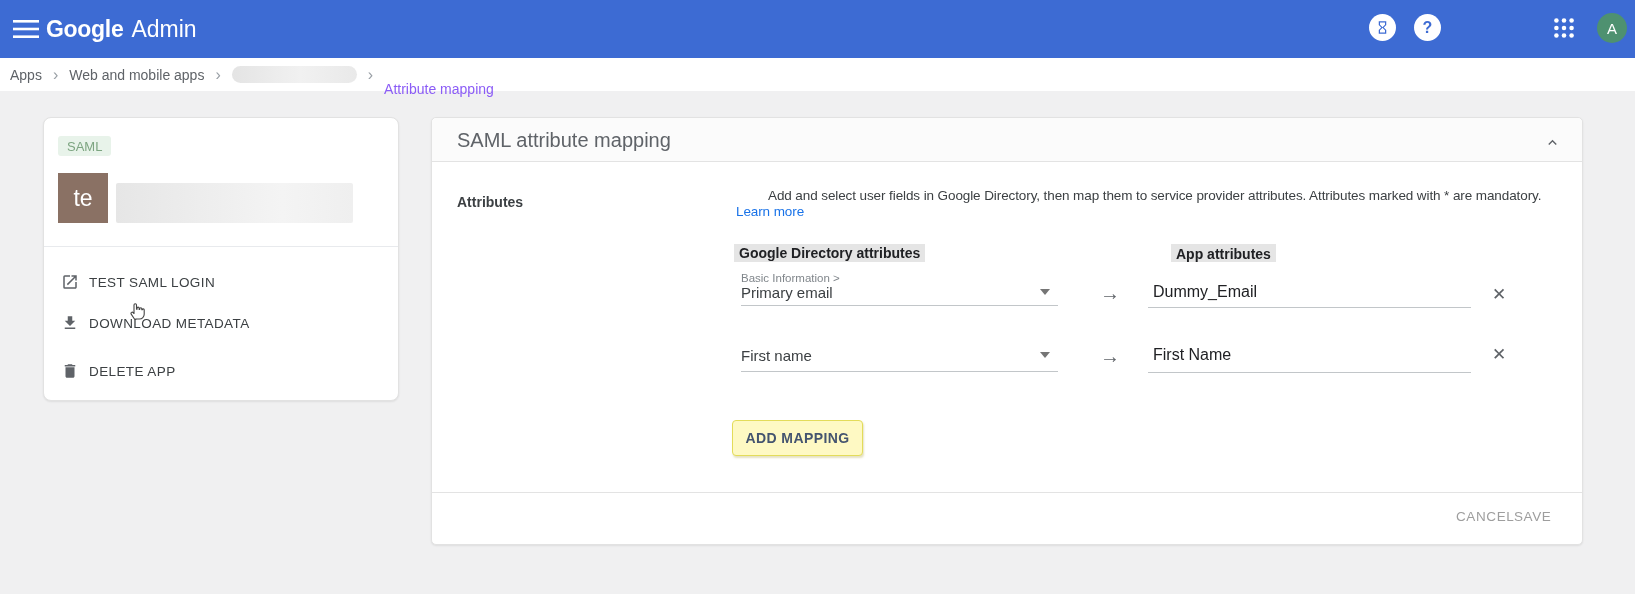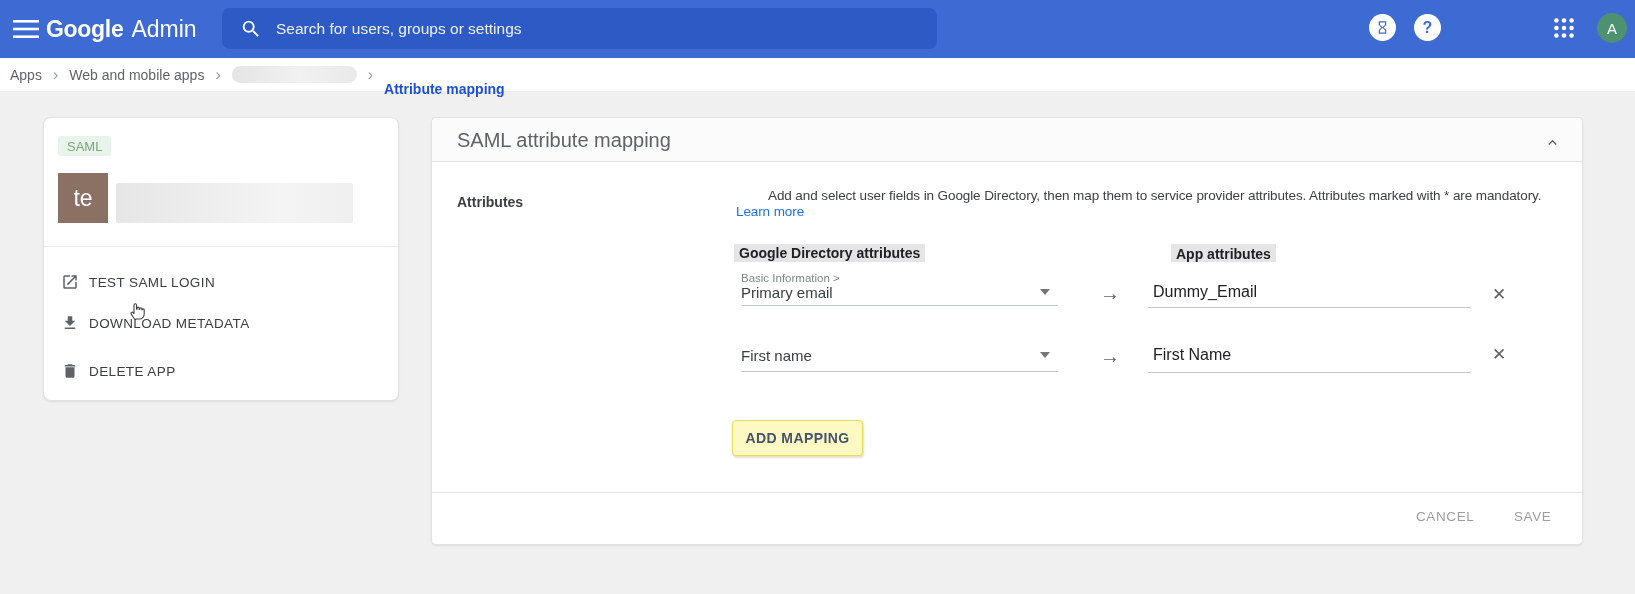--- a/index.html
+++ b/index.html
@@ -17,21 +17,21 @@
   .searchbar input { background:transparent; border:none; outline:none; color:#fff; font-size:15.5px; margin-left:14px; width:600px; font-family:inherit; }
   .searchbar input::placeholder { color:rgba(255,255,255,0.92); opacity:1; }
   .circle-icon { position:absolute; top:14px; width:27px; height:27px; background:#fff; border-radius:50%; display:flex; align-items:center; justify-content:center; cursor:pointer; }
   .circle-icon .q { color:#3d6bd3; font-size:16px; font-weight:700; }
   .grid-icon { position:absolute; left:1551px; top:15px; width:26px; height:26px; cursor:pointer; }
   .account-avatar { position:absolute; left:1597px; top:13px; width:30px; height:30px; border-radius:50%; background:#4e9170; color:#fff; font-size:15px; display:flex; align-items:center; justify-content:center; cursor:pointer; }
 
   
   .breadcrumb { position:absolute; left:0; top:58px; width:1635px; height:33px; background:#fff; display:flex; align-items:center; padding-left:10px; font-size:14px; }
   .crumb { color:#5f6368; cursor:pointer; }
-  .crumb.current { color:#1d4ed8; font-weight:700; cursor:default;margin-top:29px; }
+  .crumb.current { color:#8b5cf6; font-weight:400; cursor:default;margin-top:29px; }
   .bc-sep { color:#9aa0a6; font-size:16px; margin:0 11px; line-height:1; }
   .bc-redacted { width:125px; height:17px; border-radius:9px; background:linear-gradient(90deg,#e4e4e4,#f1f1f1 55%,#e9e9e9); }
 
   
   .card { position:absolute; background:#fff; border:1px solid #e2e2e2; box-shadow:0 1px 2px rgba(0,0,0,0.08); }
   .left-card { left:43px; top:117px; width:356px; height:284px; border-radius:8px; }
   .right-card { left:431px; top:117px; width:1152px; height:428px; border-radius:5px; }
 
   
   .saml-badge { position:absolute; left:14px; top:18px; height:20px; padding:0 9px; background:#e8f3ea; color:#7da581; font-size:13px; border-radius:3px; display:flex; align-items:center; }
@@ -54,21 +54,21 @@
   .cat-path { position:absolute; left:309px; font-size:11.5px; color:#80868b; }
   .dir-value { position:absolute; left:309px; font-size:15px; color:#3c4043; cursor:pointer; }
   .caret { position:absolute; width:0; height:0; border-left:5px solid transparent; border-right:5px solid transparent; border-top:6px solid #757575; cursor:pointer; }
   .field-line { position:absolute; height:1px; background:#c2c6c9; }
   .map-arrow { position:absolute; font-size:20px; color:#5f6368; line-height:1; }
   .app-value { position:absolute; left:721px; font-size:16px; color:#202124; }
   .x-btn { position:absolute; left:1056px; width:22px; height:22px; font-size:17px; color:#5f6368; display:flex; align-items:center; justify-content:center; cursor:pointer; }
   .add-mapping { position:absolute; left:300px; top:302px; width:131px; height:36px; background:#fef9c3; border:1px solid #e3dc59; border-radius:4px; box-shadow:1px 2px 2px rgba(180,170,80,0.35); font-size:14px; font-weight:700; letter-spacing:0.4px; color:#44546f; display:flex; align-items:center; justify-content:center; cursor:pointer; font-family:inherit; }
   .rc-footer-divider { position:absolute; left:0; top:374px; width:100%; height:1px; background:#e3e3e3; }
   .footer-btn { position:absolute; top:391px; font-size:13.5px; font-weight:500; letter-spacing:0.6px; color:#9e9e9e; cursor:pointer; }
-  .cancel-btn { left:984px; }
+  .cancel-btn { left:1024px; }
   .save-btn { left:1082px; }
 
   .cursor { position:absolute; left:126px; top:298px; pointer-events:none; }
 </style>
 </head>
 <body>
 
 <div id="screen">
 
   <header class="topbar">
@@ -77,26 +77,20 @@
           <g fill="#fff">
             <rect y="0" width="26" height="2.6"></rect>
             <rect y="7.7" width="26" height="2.6"></rect>
             <rect y="15.4" width="26" height="2.6"></rect>
           </g>
         </svg>
     </div>
     <div class="logo">
       <span class="g">Google</span>
       <span class="a">Admin</span>
-    </div>
-    <div class="searchbar">
-      <svg width="22" height="22" viewBox="0 0 24 24">
-          <path fill="#fff" d="M15.5 14h-.79l-.28-.27A6.47 6.47 0 0 0 16 9.5 6.5 6.5 0 1 0 9.5 16c1.61 0 3.09-.59 4.23-1.57l.27.28v.79l5 4.99L20.49 19l-4.99-5zm-6 0A4.5 4.5 0 1 1 14 9.5 4.5 4.5 0 0 1 9.5 14z"></path>
-        </svg>
-      <input placeholder="Search for users, groups or settings" style="">
     </div>
     <div class="circle-icon" style="left:1369px;">
       <svg width="15" height="15" viewBox="0 0 24 24">
           <path fill="#3d6bd3" d="M6 2v6h.01L6 8.01 10 12l-4 4 .01.01H6V22h12v-5.99h-.01L18 16l-4-4 4-3.99-.01-.01H18V2H6zm10 14.5V20H8v-3.5l4-4 4 4zm-4-5l-4-4V4h8v3.5l-4 4z"></path>
         </svg>
     </div>
     <div class="circle-icon" style="left:1414px;">
       <span class="q">?</span>
     </div>
     <div class="grid-icon">

